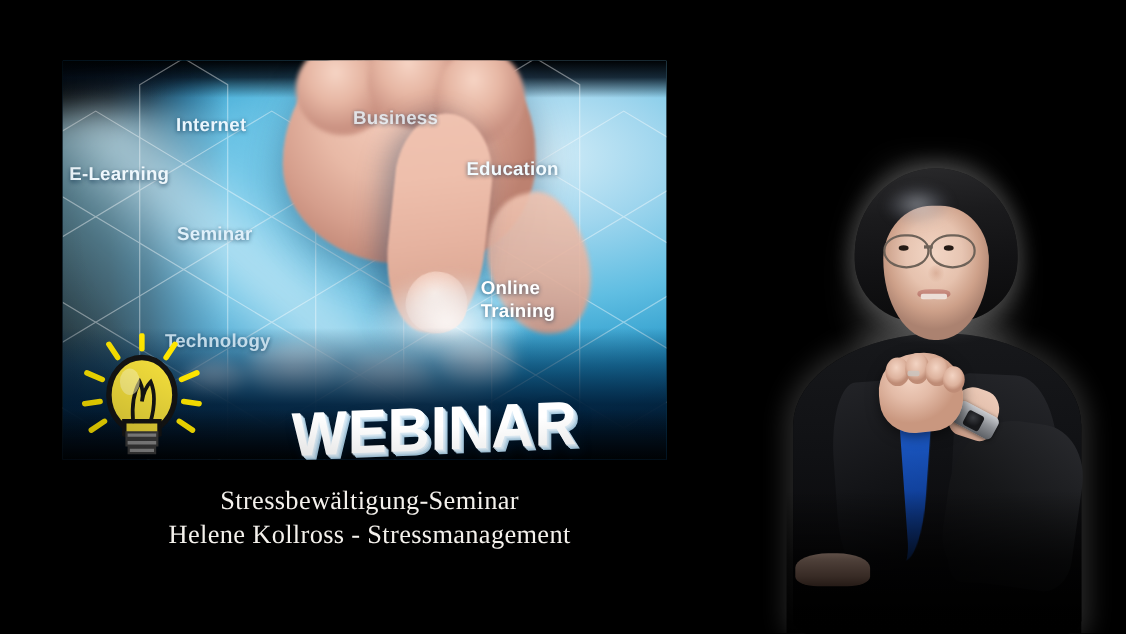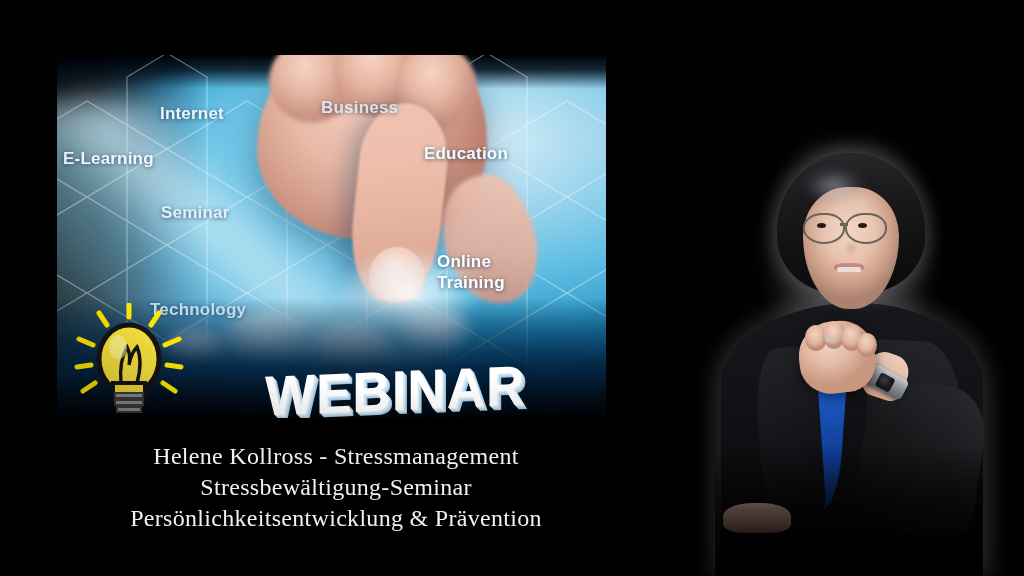--- a/index.html
+++ b/index.html
@@ -393,18 +393,17 @@
       <div class="pt-eyeR"></div>
       <div class="pt-nose"></div>
       <div class="pt-lip"></div>
       <div class="pt-teeth"></div>
     </div>
 
     <div class="pt-body-fade"></div>
   </div>
 
   <div class="caption">
+    <div class="ln">Stressbewältigung-Seminar</div>
     <div class="ln">Helene Kollross - Stressmanagement</div>
-    <div class="ln">Stressbewältigung-Seminar</div>
-    <div class="ln">Persönlichkeitsentwicklung &amp; Prävention</div>
   </div>
 
 </div>
 
 </body></html>

